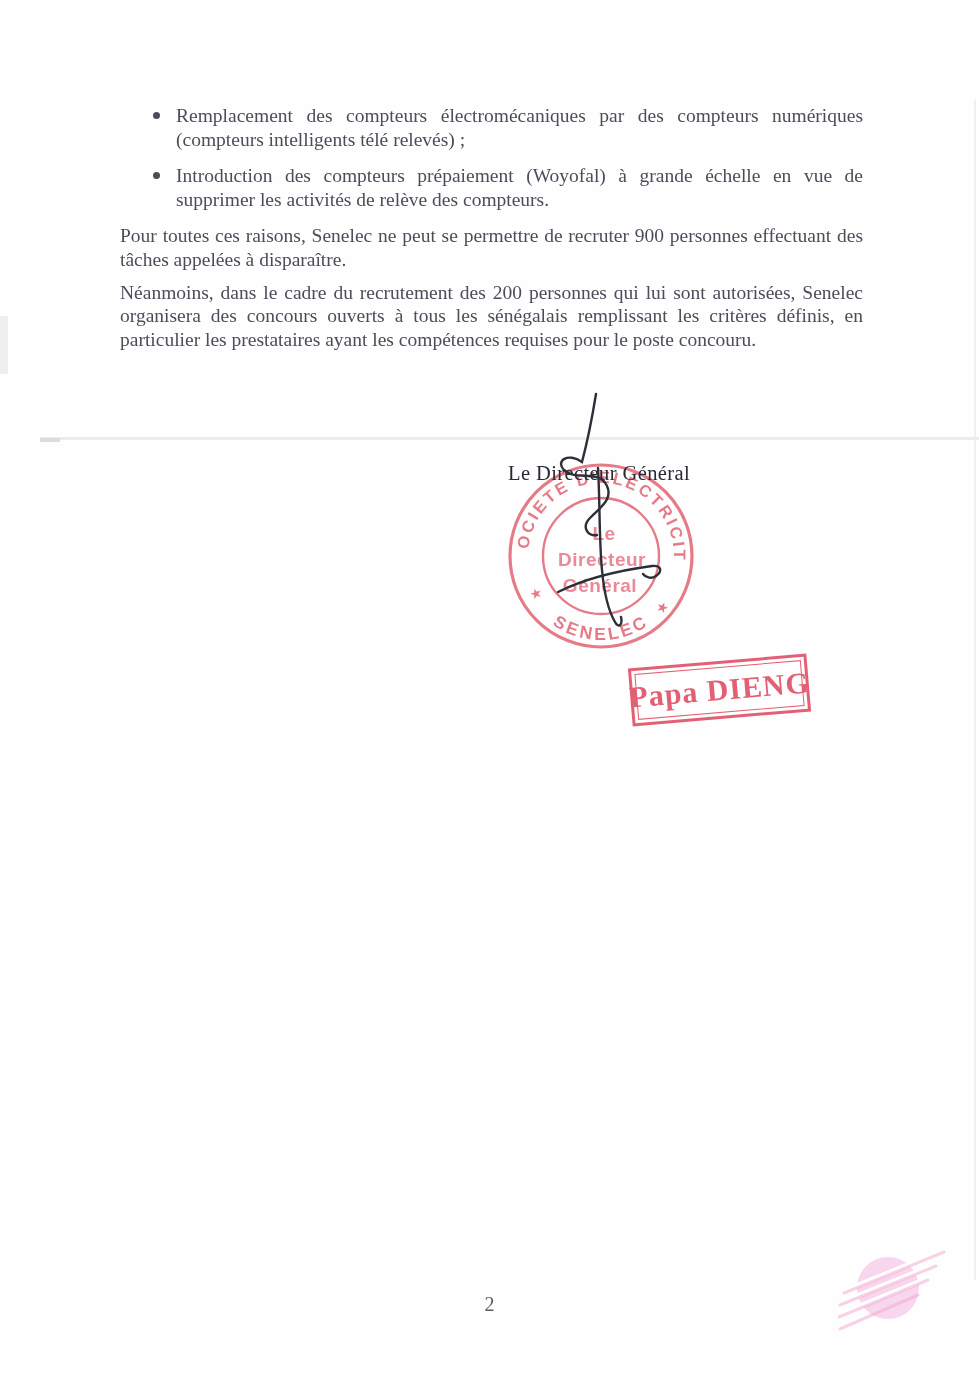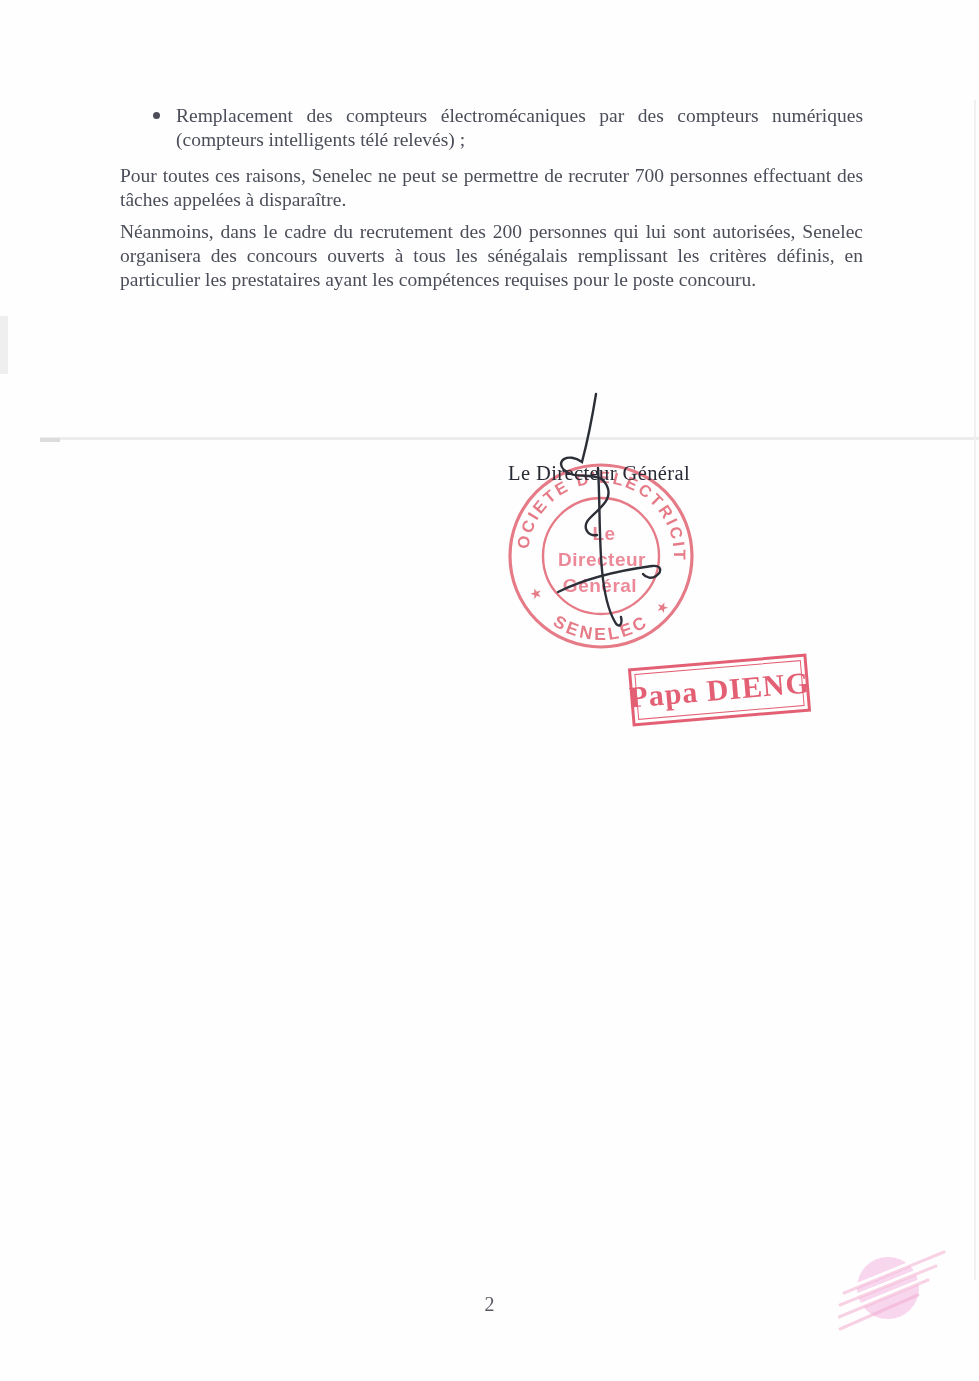--- a/index.html
+++ b/index.html
@@ -136,21 +136,25 @@
   <div class="scan-line"></div>
   <div class="scan-dash"></div>
   <div class="scan-edge-left"></div>
   <div class="scan-edge-right"></div>
 
   <div class="text-block">
     <div class="bullet-item">
       <span class="bullet-dot"></span>
       <span>Remplacement des compteurs électromécaniques par des compteurs numériques (compteurs intelligents télé relevés) ;</span>
     </div>
-    <p class="para">Pour toutes ces raisons, Senelec ne peut se permettre de recruter 700 personnes effectuant des tâches appelées à disparaître.</p>
+    <div class="bullet-item">
+      <span class="bullet-dot"></span>
+      <span>Introduction des compteurs prépaiement (Woyofal) à grande échelle en vue de supprimer les activités de relève des compteurs.</span>
+    </div>
+    <p class="para">Pour toutes ces raisons, Senelec ne peut se permettre de recruter 900 personnes effectuant des tâches appelées à disparaître.</p>
     <p class="para">Néanmoins, dans le cadre du recrutement des 200 personnes qui lui sont autorisées, Senelec organisera des concours ouverts à tous les sénégalais remplissant les critères définis, en particulier les prestataires ayant les compétences requises pour le poste concouru.</p>
   </div>
 
   <div class="sig-title">Le Directeur Général</div>
 
   <svg class="round-stamp" width="200" height="200" viewBox="0 0 200 200">
     <defs>
       <path id="arcTop" d="M 25 98 A 73 73 0 1 1 169.9 110.7" fill="none"></path>
       <path id="arcBottom" d="M 38.6 157.4 A 84 84 0 0 0 157.4 157.4" fill="none"></path>
     </defs>

